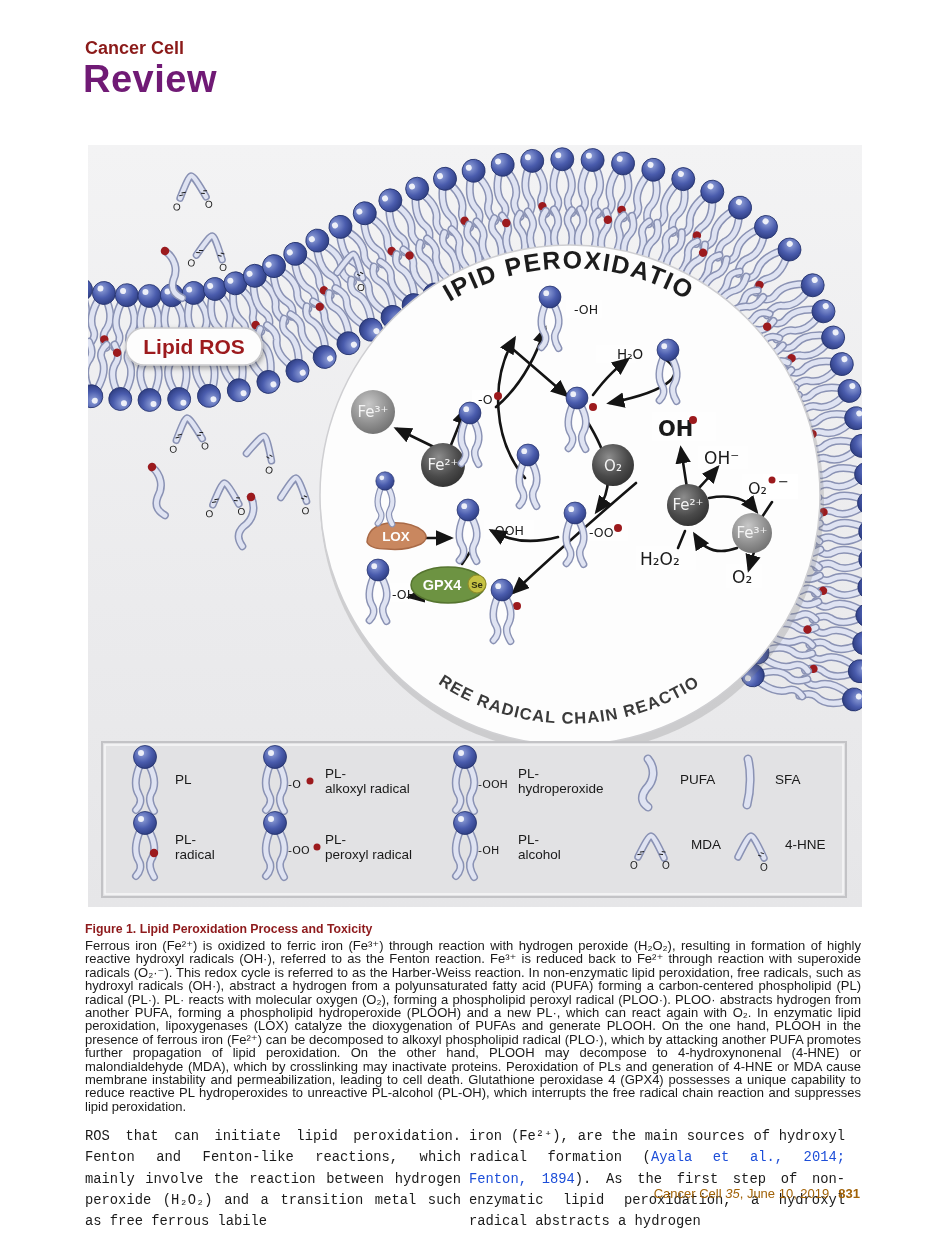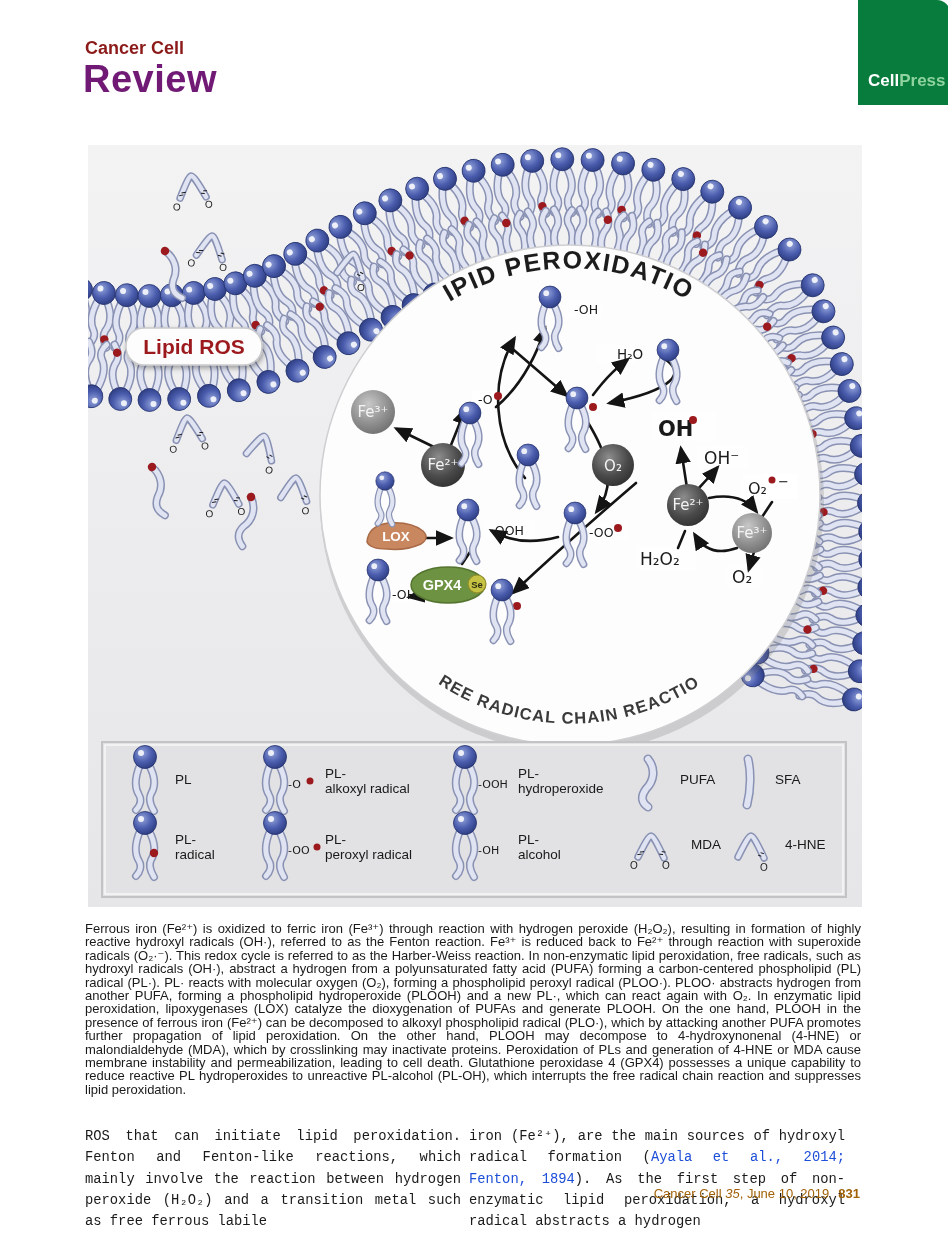--- a/index.html
+++ b/index.html
@@ -1,17 +1,17 @@
 <!DOCTYPE html>
 <html><head>
 <meta charset="utf-8">
 <style>
   html,body{margin:0;padding:0;background:#fff;}
   .page{position:relative;width:950px;height:1234px;background:#ffffff;overflow:hidden;
-        font-family:"Liberation Sans","DejaVu Sans",sans-serif;border-radius:13px;}
+        font-family:"Liberation Sans","DejaVu Sans",sans-serif;}
   
   .journal-title{position:absolute;left:85px;top:38px;font-size:18px;font-weight:bold;color:#8b1a19;}
   .article-type{position:absolute;left:83px;top:58px;font-size:38px;font-weight:bold;color:#701a75;letter-spacing:.5px;}
   .logo{position:absolute;left:858px;top:0;width:90px;height:105px;background:#087c3c;}
   .logo .txt{position:absolute;left:10px;bottom:14px;font-size:17px;font-weight:bold;color:#fff;}
   .logo .txt .press{color:#8fd3a0;font-weight:bold;}
   
   .figwrap{position:absolute;left:88px;top:145px;width:774px;height:762px;}
   svg text{font-family:"Liberation Sans","DejaVu Sans",sans-serif;}
   .arcTitle{font-size:25px;font-weight:bold;letter-spacing:1.5px;fill:#1c1c1c;}
@@ -34,23 +34,20 @@
   .footer .vol{font-style:italic;}
   .footer .pg{font-weight:bold;margin-left:9px;}
 </style>
 </head>
 <body>
 
 <div class="page">
 
   <div class="journal-title">Cancer Cell</div>
   <div class="article-type">Review</div>
-  <div class="logo">
-    <div class="txt"><span>Cell</span><span class="press">Press</span></div>
-  </div>
 
   <div class="figwrap">
   <svg id="fig" width="774" height="762" viewBox="0 0 774 762">
     <defs>
       <radialGradient id="gBlue" cx="38%" cy="32%" r="75%">
         <stop offset="0%" stop-color="#93a3da"></stop>
             <stop offset="55%" stop-color="#4a5cad"></stop>
             <stop offset="100%" stop-color="#2b3a7d"></stop>
       </radialGradient>
       <radialGradient id="gDark" cx="40%" cy="32%" r="75%">
@@ -1223,20 +1220,21 @@
                 <text x="13" y="26" text-anchor="middle" font-size="10" fill="#1a1a1a">O</text>
               </g>
             </g>
         <text x="697" y="704" class="legendLabel">4-HNE</text>
       </g>
     </g>
   </svg>
   </div>
 
   <div class="caption">
+    <h3>Figure 1.  Lipid Peroxidation Process and Toxicity</h3>
     <p>Ferrous iron (Fe²⁺) is oxidized to ferric iron (Fe³⁺) through reaction with hydrogen peroxide (H₂O₂), resulting in formation of highly reactive hydroxyl radicals (OH·), referred to as the Fenton reaction. Fe³⁺ is reduced back to Fe²⁺ through reaction with superoxide radicals (O₂·⁻). This redox cycle is referred to as the Harber-Weiss reaction. In non-enzymatic lipid peroxidation, free radicals, such as hydroxyl radicals (OH·), abstract a hydrogen from a polyunsaturated fatty acid (PUFA) forming a carbon-centered phospholipid (PL) radical (PL·). PL· reacts with molecular oxygen (O₂), forming a phospholipid peroxyl radical (PLOO·). PLOO· abstracts hydrogen from another PUFA, forming a phospholipid hydroperoxide (PLOOH) and a new PL·, which can react again with O₂. In enzymatic lipid peroxidation, lipoxygenases (LOX) catalyze the dioxygenation of PUFAs and generate PLOOH. On the one hand, PLOOH in the presence of ferrous iron (Fe²⁺) can be decomposed to alkoxyl phospholipid radical (PLO·), which by attacking another PUFA promotes further propagation of lipid peroxidation. On the other hand, PLOOH may decompose to 4-hydroxynonenal (4-HNE) or malondialdehyde (MDA), which by crosslinking may inactivate proteins. Peroxidation of PLs and generation of 4-HNE or MDA cause membrane instability and permeabilization, leading to cell death. Glutathione peroxidase 4 (GPX4) possesses a unique capability to reduce reactive PL hydroperoxides to unreactive PL-alcohol (PL-OH), which interrupts the free radical chain reaction and suppresses lipid peroxidation.</p>
   </div>
 
   <div class="bodycols">
     <div class="col">ROS that can initiate lipid peroxidation. Fenton and Fenton-like reactions, which mainly involve the reaction between hydrogen peroxide (H₂O₂) and a transition metal such as free ferrous labile</div>
     <div class="col"><span>iron (Fe²⁺), are the main sources of hydroxyl radical formation (</span><span class="cite">Ayala et al., 2014; Fenton, 1894</span><span>). As the first step of non-enzymatic lipid peroxidation, a hydroxyl radical abstracts a hydrogen</span></div>
   </div>
 
   <div class="footer"><span>Cancer Cell </span><span class="vol">35</span><span>, June 10, 2019</span><span class="pg">831</span></div>
 

